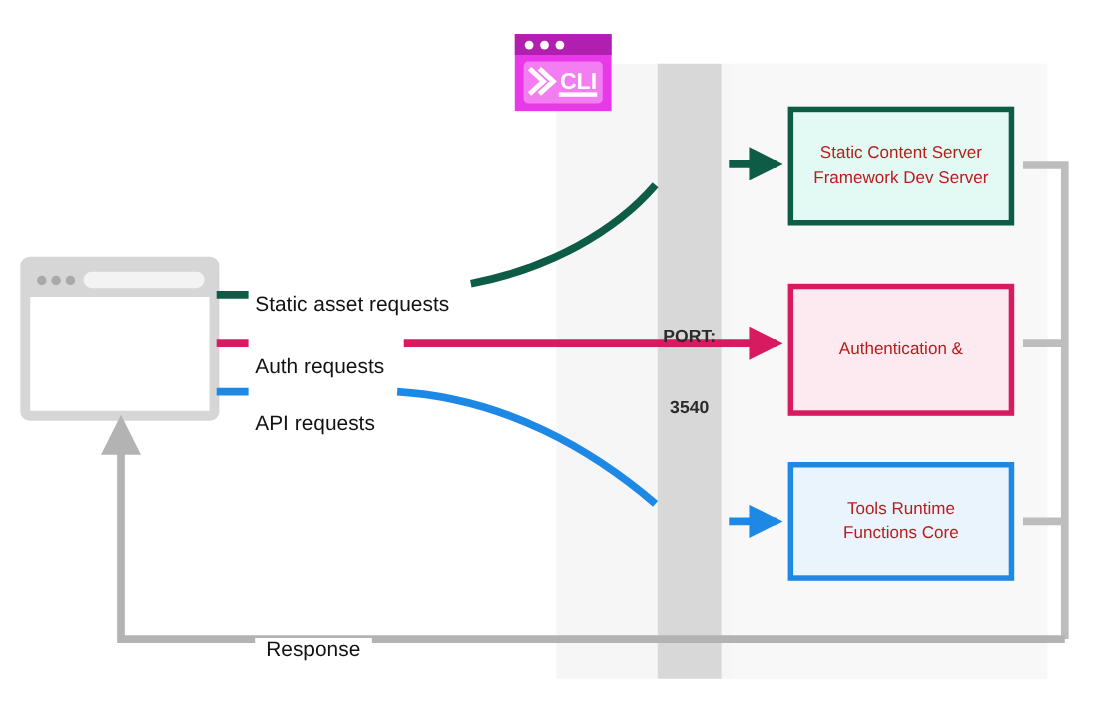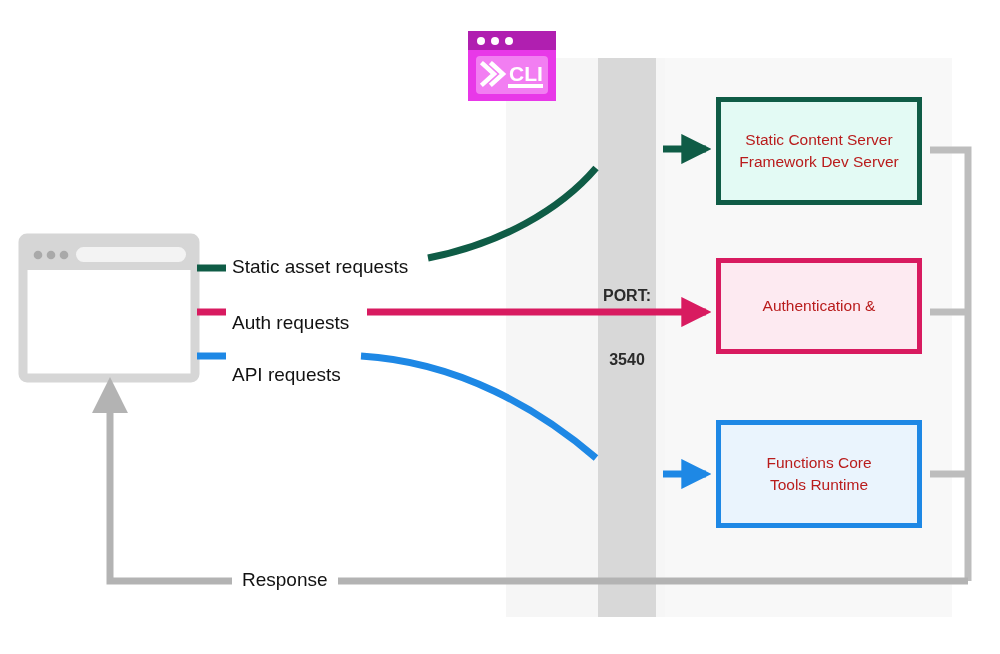--- a/index.html
+++ b/index.html
@@ -22,20 +22,21 @@
     left: 0;
     top: 0;
     width: 1000px;
     height: 654px;
   }
   .lbl {
     position: absolute;
     font-family: "Liberation Sans", sans-serif;
     color: #1a1a1a;
     white-space: pre;
+    margin-top: 11px;
   }
   .flow-label {
     font-size: 19px;
     color: #121212;
   }
   .port-label {
     font-size: 16px;
     font-weight: bold;
     color: #2b2b2b;
     text-align: center;
@@ -153,28 +154,28 @@
   </div>
 
   <div class="node-box" style="left:716px; top:97px; width:206px; height:108px;
               border:5px solid #0f5c46; background:#e3faf4;">
     <div class="box-label">
       <div>Static Content Server</div>
       <div>Framework Dev Server</div>
     </div>
   </div>
 
-  <div class="node-box" style="left:716px; top:258px; width:206px; height:96px;
+  <div class="node-box" style="left:716px; top:258px; width:206px; height:120px;
               border:5px solid #d81b60; background:#fdeaf1;">
     <div class="box-label">
       <div>Authentication &amp;</div>
     </div>
   </div>
 
   <div class="node-box" style="left:716px; top:420px; width:206px; height:108px;
               border:5px solid #1e88e5; background:#eaf4fd;">
     <div class="box-label">
+      <div>Tools Runtime</div>
       <div>Functions Core</div>
-      <div>Tools Runtime</div>
     </div>
   </div>
 
 </div>
 
 </body></html>

